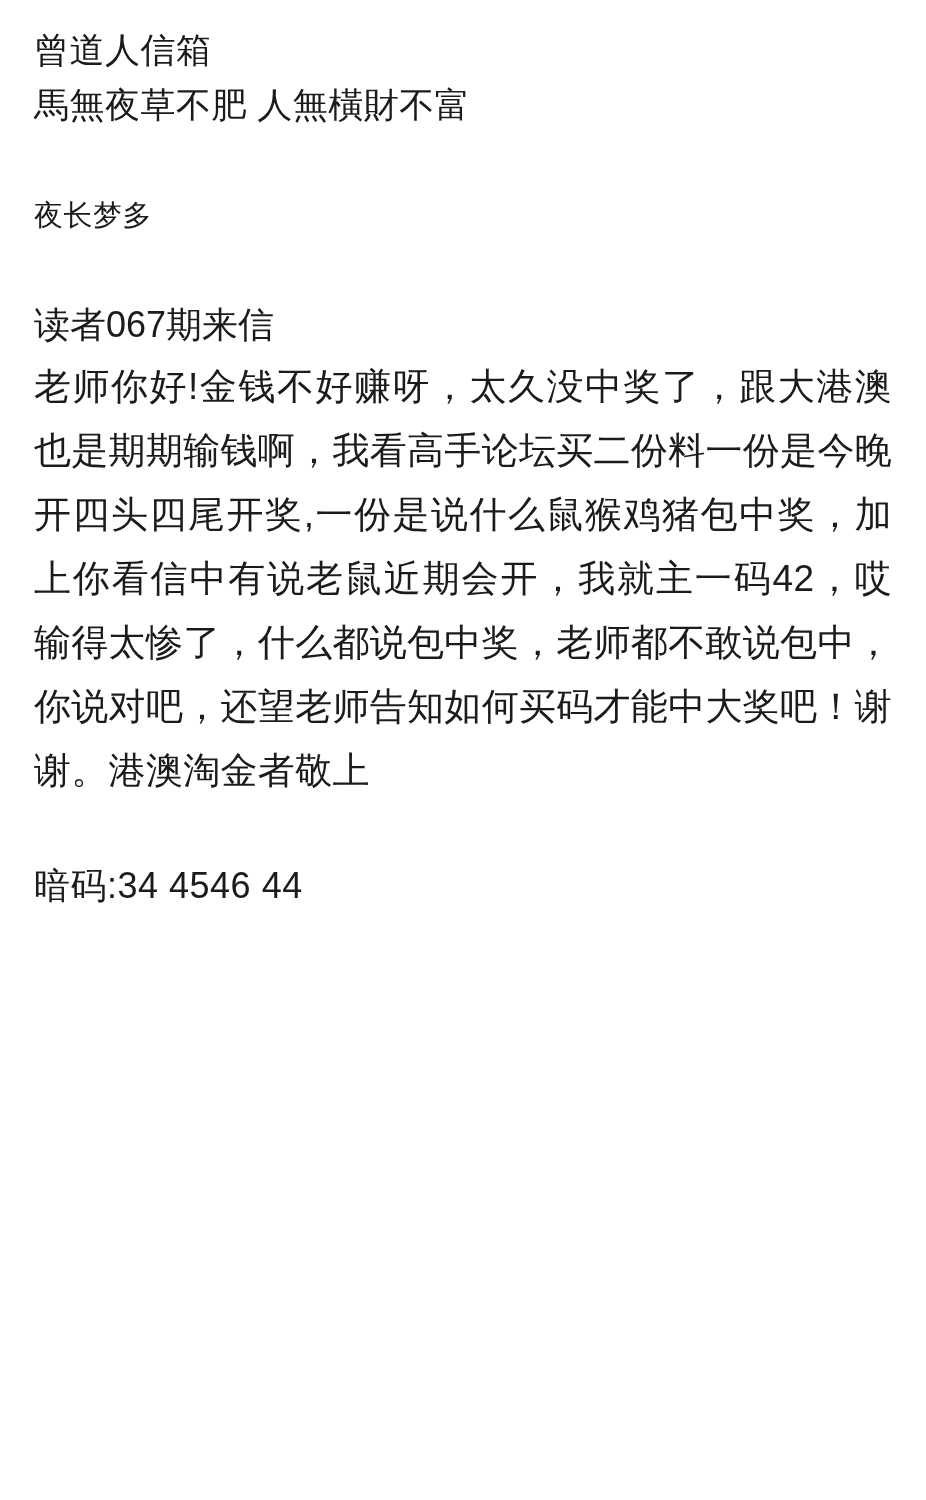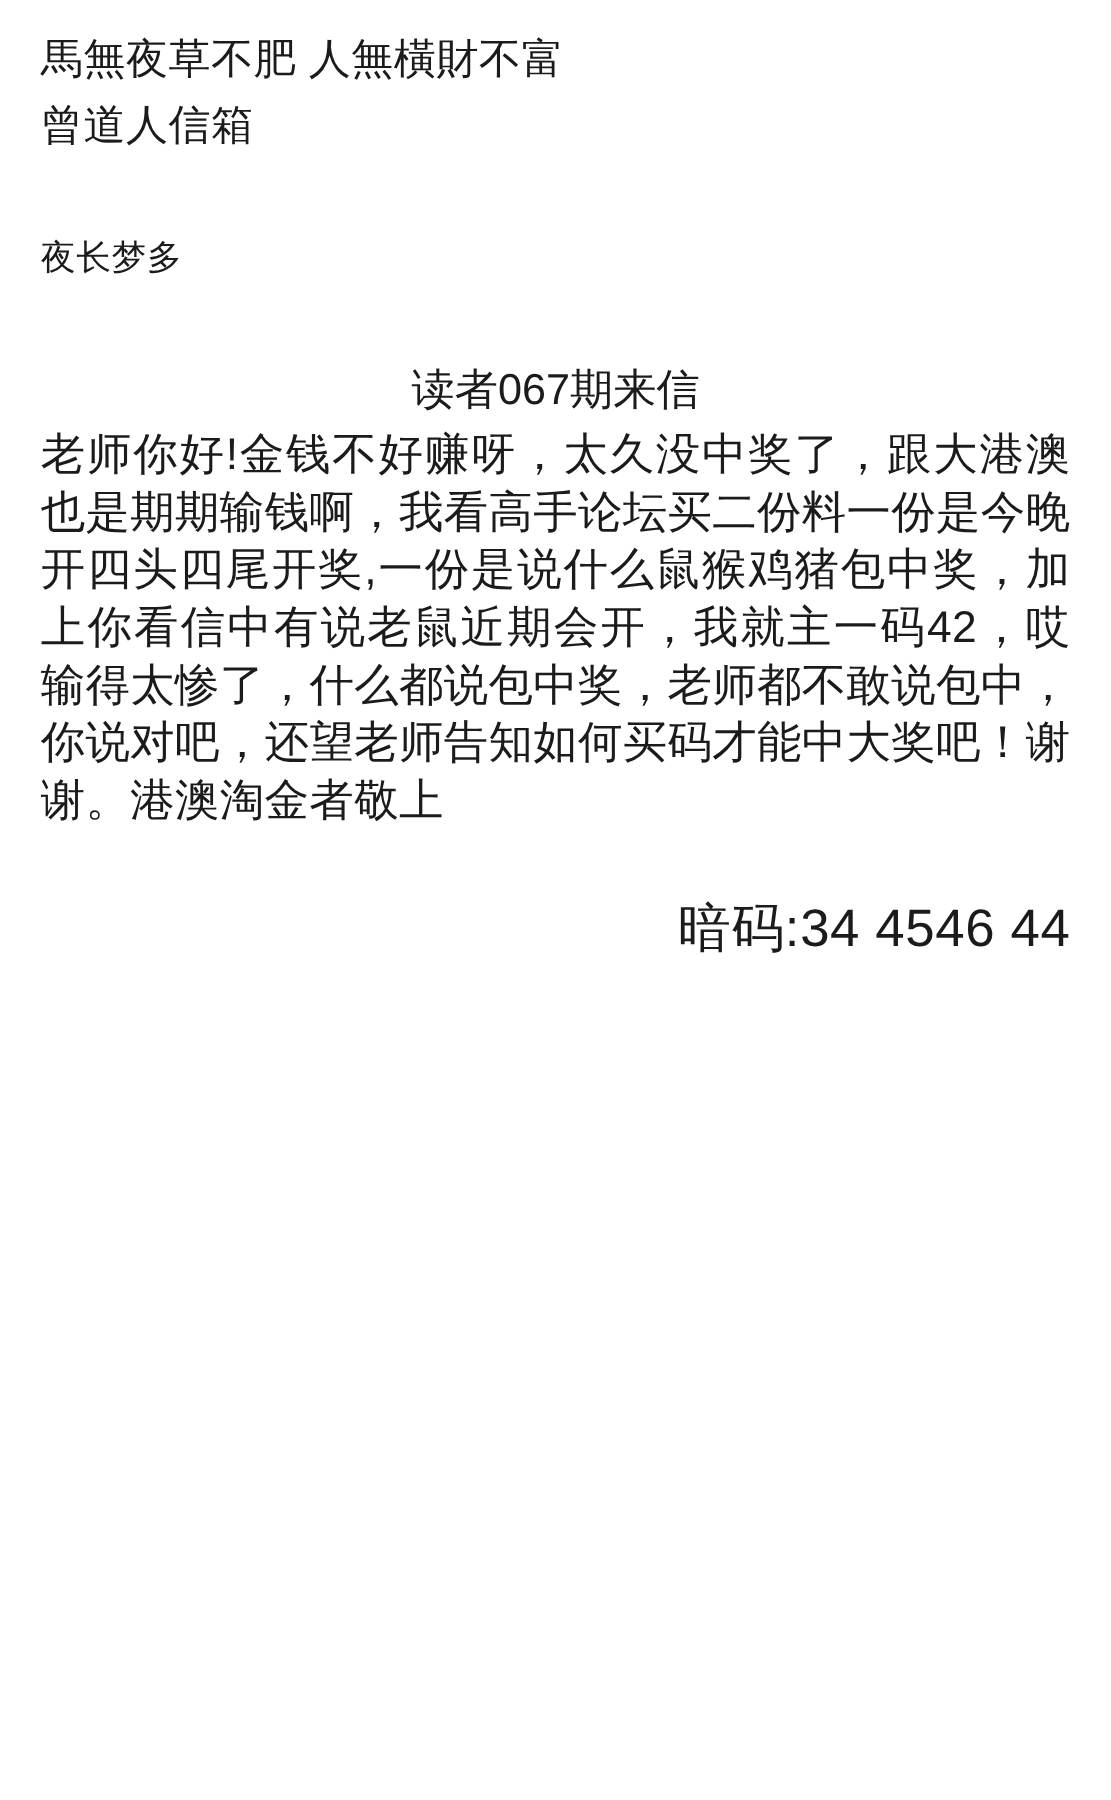--- a/index.html
+++ b/index.html
@@ -37,48 +37,46 @@
     height: 56px;
   }
   .spacer-md {
     height: 52px;
   }
   .spacer-sm {
     height: 52px;
   }
   .para {
     font-size: 37px;
-    line-height: 48px;
+    line-height: 64px;
     letter-spacing: 0.3px;
     color: #1b1b1b;
     text-align: justify;
     text-justify: inter-character;
     white-space: pre-wrap;
     word-break: break-all;
   }
   .subtitle {
     font-size: 36px;
     line-height: 60px;
     color: #1b1b1b;
-    text-align: center;
   }
   .tail .line {
-    font-size: 44px;
+    font-size: 36px;
     line-height: 62px;
-    text-align: right;
   }
 </style>
 </head>
 <body>
 
 <div class="page">
 
   <div class="header-block">
+    <div class="line">曾道人信箱</div>
     <div class="line">馬無夜草不肥 人無橫財不富</div>
-    <div class="line">曾道人信箱</div>
   </div>
 
   <div class="spacer-lg"></div>
 
   <div class="line">夜长梦多</div>
 
   <div class="spacer-md"></div>
 
   <div class="subtitle">读者067期来信</div>
   <div class="para">老师你好!金钱不好赚呀，太久没中奖了，跟大港澳也是期期输钱啊，我看高手论坛买二份料一份是今晚开四头四尾开奖,一份是说什么鼠猴鸡猪包中奖，加上你看信中有说老鼠近期会开，我就主一码42，哎输得太惨了，什么都说包中奖，老师都不敢说包中，你说对吧，还望老师告知如何买码才能中大奖吧！谢谢。港澳淘金者敬上</div>

